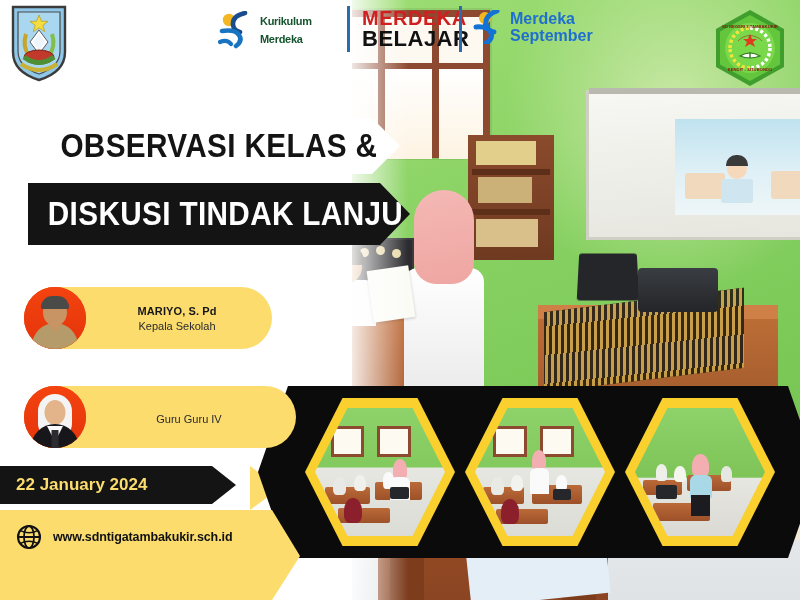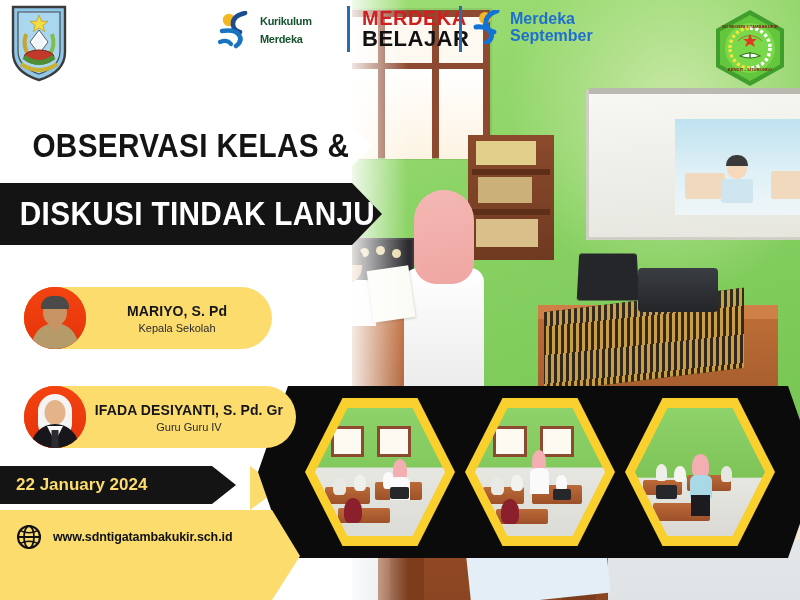--- a/index.html
+++ b/index.html
@@ -144,21 +144,21 @@
   .logo-divider { position:absolute; left:347px; top:6px; width:3px; height:46px; background:#2b6cb0; }
   .logo-mb { position:absolute; left:362px; top:8px; }
   .mb-merdeka { font-weight:bold; font-size:20px; line-height:20px; color:#cf1f1f; letter-spacing:.5px; font-family:"Liberation Sans", sans-serif; }
   .mb-belajar { font-weight:bold; font-size:22px; line-height:22px; color:#111111; letter-spacing:.5px; }
   .logo-divider2 { position:absolute; left:459px; top:6px; width:3px; height:46px; background:#2b6cb0; }
   .logo-mm { position:absolute; left:473px; top:10px; display:flex; align-items:center; gap:7px; }
   .mm-text { font-weight:bold; font-size:16px; line-height:17px; color:#1f6fd0; }
   .emblem-school { position:absolute; left:710px; top:8px; width:80px; height:80px; }
 
   
-  .title-band { position:absolute; display:flex; align-items:center; z-index:30; }
+  .title-band { position:absolute; display:flex; align-items:center; z-index:30;margin-left:28px; }
   .title-one {
     left:0; top:118px; width:372px; height:56px;
     background:#ffffff;
     clip-path:polygon(0 0, 344px 0, 372px 50%, 344px 100%, 0 100%);
   }
   .title-one .t {
     font-size:33px; font-weight:bold; color:#141414;
     letter-spacing:.4px; padding-left:36px;
     font-family:"Liberation Sans Narrow","Liberation Sans",sans-serif;
     transform:scaleX(.90); transform-origin:left center; white-space:nowrap;
@@ -194,21 +194,21 @@
   #av1 .hair { position:absolute; left:50%; transform:translateX(-50%); top:9px; width:28px; height:13px; border-radius:14px 14px 2px 2px; background:#4a4a48; }
   #av1 .av-body { bottom:0; width:46px; height:26px; background:#b59a6a; }
   #av1 .collar { position:absolute; left:50%; transform:translateX(-50%); bottom:16px; width:16px; height:12px; background:#c99464; clip-path:polygon(50% 100%,0 0,100% 0); }
   
   #av2 .hijab { position:absolute; left:50%; transform:translateX(-50%); top:8px; width:34px; height:42px; border-radius:17px 17px 12px 12px; background:#f4f4f4; }
   #av2 .av-head { top:14px; width:21px; height:25px; background:#e3b489; z-index:2; }
   #av2 .av-body { bottom:0; width:48px; height:24px; background:#17171b; z-index:3; }
   #av2 .tie { position:absolute; left:50%; transform:translateX(-50%); bottom:0; width:7px; height:18px; background:#2b2b30; z-index:4; }
   #av2 .shirtv { position:absolute; left:50%; transform:translateX(-50%); bottom:6px; width:16px; height:16px; background:#fafafa; clip-path:polygon(50% 100%,0 0,100% 0); z-index:3; }
   .person-text { flex:1; text-align:center; padding:0 10px 0 6px; }
-  .person-name { font-size:14px; font-weight:bold; color:#16161a; letter-spacing:.1px; }
+  .person-name { font-size:11px; font-weight:bold; color:#16161a; letter-spacing:.1px; }
   .person-role { font-size:11px; color:#2a2a2e; margin-top:3px; }
 
   
   .date-band {
     position:absolute; left:0; top:466px; width:236px; height:38px;
     background:#141414; display:flex; align-items:center; z-index:30;
     clip-path:polygon(0 0, 212px 0, 236px 50%, 212px 100%, 0 100%);
   }
   .date-band .t { padding-left:16px; font-size:17px; font-weight:bold; color:var(--chip-strong); }
 
@@ -436,21 +436,20 @@
   <div class="person-card" id="card-2">
     <div class="avatar" id="av2">
       <div class="av-bg"></div>
       <div class="hijab"></div>
       <div class="av-head"></div>
       <div class="av-body"></div>
       <div class="shirtv"></div>
       <div class="tie"></div>
     </div>
     <div class="person-text">
-      <div class="person-name">IFADA DESIYANTI, S. Pd. Gr</div>
       <div class="person-role">Guru Guru IV</div>
     </div>
   </div>
 
   <div class="date-band">
     <div class="t">22 January 2024</div>
   </div>
 
   <div class="contact-band">
     <div class="contact-row">

